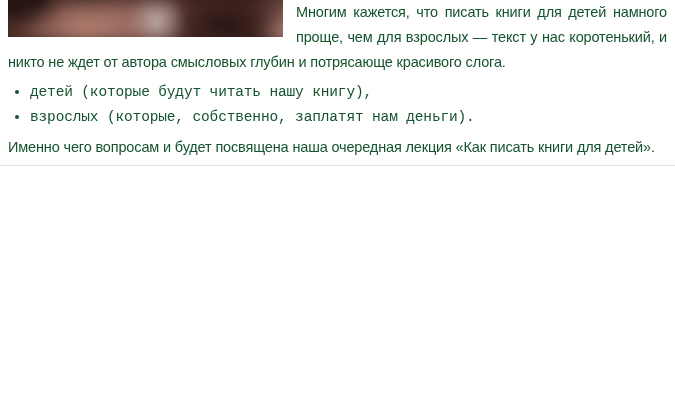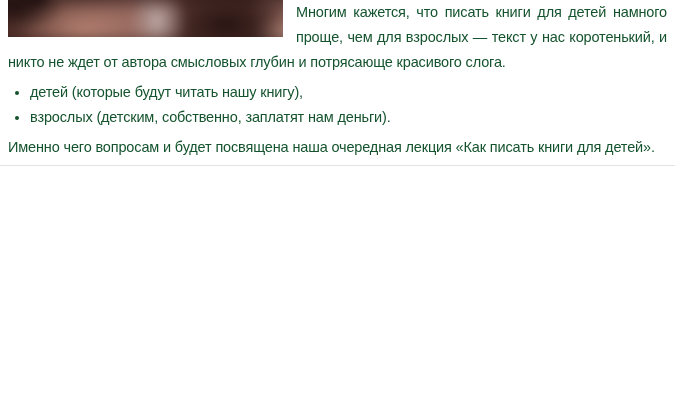--- a/index.html
+++ b/index.html
@@ -48,34 +48,35 @@
   }
   p { margin: 0 0 5px 0; }
   ul {
     margin: 0 0 5px 0;
     padding: 0 0 0 22px;
     list-style: disc;
   }
   li {
     text-align: left;
     line-height: 25px;
+    font-family: Liberation Mono, monospace;
   }
   hr.divider {
     border: none;
     border-top: 1px solid #e3e3e3;
     margin: 3px -8px 0 -8px;
   }
 </style>
 </head>
 <body>
 
 <article class="article">
   <div class="photo-wrap">
     <div class="photo-blur"></div>
   </div>
   <p>Многим кажется, что писать книги для детей намного проще, чем для взрослых — текст у нас коротенький, и никто не ждет от автора смысловых глубин и потрясающе красивого слога.</p>
   <ul>
     <li>детей (которые будут читать нашу книгу),</li>
-    <li>взрослых (детским, собственно, заплатят нам деньги).</li>
+    <li>взрослых (которые, собственно, заплатят нам деньги).</li>
   </ul>
   <p>Именно чего вопросам и будет посвящена наша очередная лекция «Как писать книги для детей».</p>
   <hr class="divider">
 </article>
 
 </body></html>

